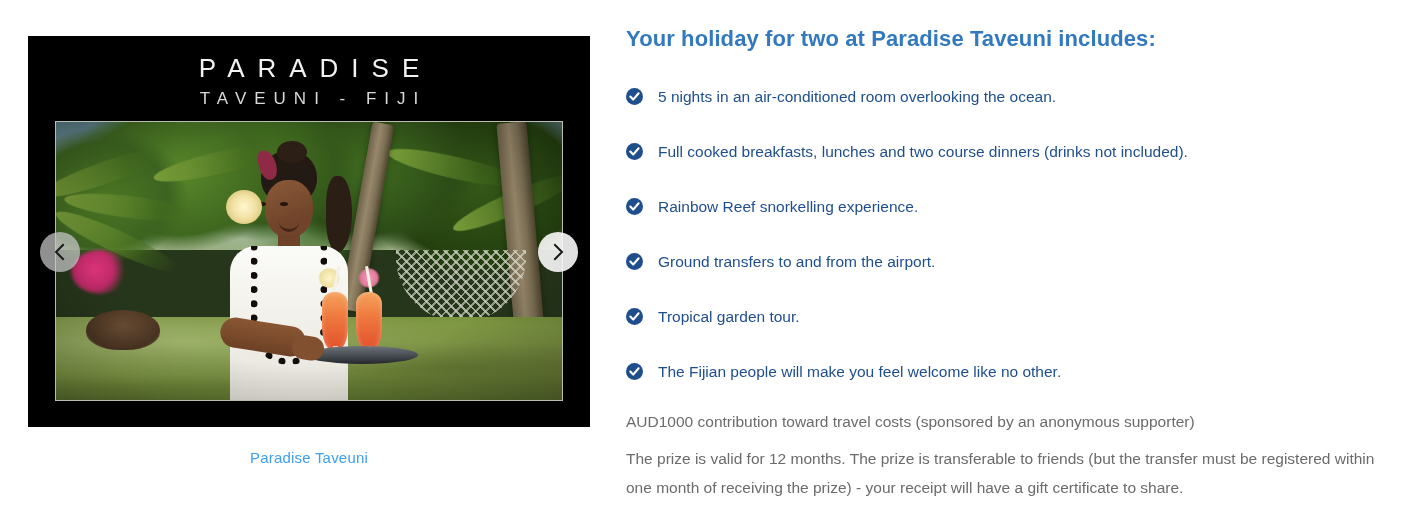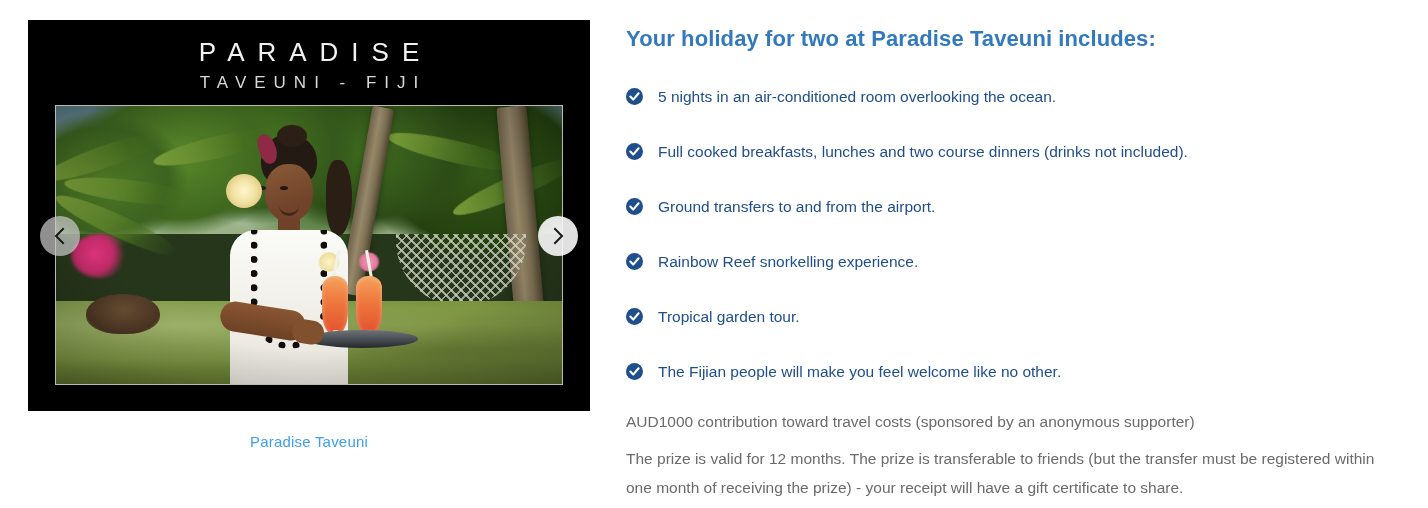--- a/index.html
+++ b/index.html
@@ -29,20 +29,21 @@
     top: 20px;
     width: 562px;
   }
 
   .carousel {
     position: relative;
     width: 562px;
     height: 391px;
     background: #000000;
     overflow: hidden;
+    margin-top: 16px;
   }
 
   .carousel-title-block {
     position: absolute;
     left: 0;
     top: 0;
     width: 100%;
     text-align: center;
     z-index: 3;
     pointer-events: none;
@@ -450,38 +451,38 @@
         </span>
         <span>Full cooked breakfasts, lunches and two course dinners (drinks not included).</span>
       </li>
       <li>
         <span class="check-icon">
           <svg width="17" height="17" viewBox="0 0 17 17" aria-hidden="true">
             <circle cx="8.5" cy="8.5" r="8.5" fill="#1f4e8c"></circle>
             <polyline points="4.3,8.6 7.2,11.6 12.6,5.3" fill="none" stroke="#ffffff" stroke-width="2.1" stroke-linecap="round" stroke-linejoin="round"></polyline>
           </svg>
         </span>
+        <span>Rainbow Reef snorkelling experience.</span>
+      </li>
+      <li>
+        <span class="check-icon">
+          <svg width="17" height="17" viewBox="0 0 17 17" aria-hidden="true">
+            <circle cx="8.5" cy="8.5" r="8.5" fill="#1f4e8c"></circle>
+            <polyline points="4.3,8.6 7.2,11.6 12.6,5.3" fill="none" stroke="#ffffff" stroke-width="2.1" stroke-linecap="round" stroke-linejoin="round"></polyline>
+          </svg>
+        </span>
         <span>Ground transfers to and from the airport.</span>
       </li>
       <li>
         <span class="check-icon">
           <svg width="17" height="17" viewBox="0 0 17 17" aria-hidden="true">
             <circle cx="8.5" cy="8.5" r="8.5" fill="#1f4e8c"></circle>
             <polyline points="4.3,8.6 7.2,11.6 12.6,5.3" fill="none" stroke="#ffffff" stroke-width="2.1" stroke-linecap="round" stroke-linejoin="round"></polyline>
           </svg>
         </span>
-        <span>Rainbow Reef snorkelling experience.</span>
-      </li>
-      <li>
-        <span class="check-icon">
-          <svg width="17" height="17" viewBox="0 0 17 17" aria-hidden="true">
-            <circle cx="8.5" cy="8.5" r="8.5" fill="#1f4e8c"></circle>
-            <polyline points="4.3,8.6 7.2,11.6 12.6,5.3" fill="none" stroke="#ffffff" stroke-width="2.1" stroke-linecap="round" stroke-linejoin="round"></polyline>
-          </svg>
-        </span>
         <span>Tropical garden tour.</span>
       </li>
       <li>
         <span class="check-icon">
           <svg width="17" height="17" viewBox="0 0 17 17" aria-hidden="true">
             <circle cx="8.5" cy="8.5" r="8.5" fill="#1f4e8c"></circle>
             <polyline points="4.3,8.6 7.2,11.6 12.6,5.3" fill="none" stroke="#ffffff" stroke-width="2.1" stroke-linecap="round" stroke-linejoin="round"></polyline>
           </svg>
         </span>
         <span>The Fijian people will make you feel welcome like no other.</span>

